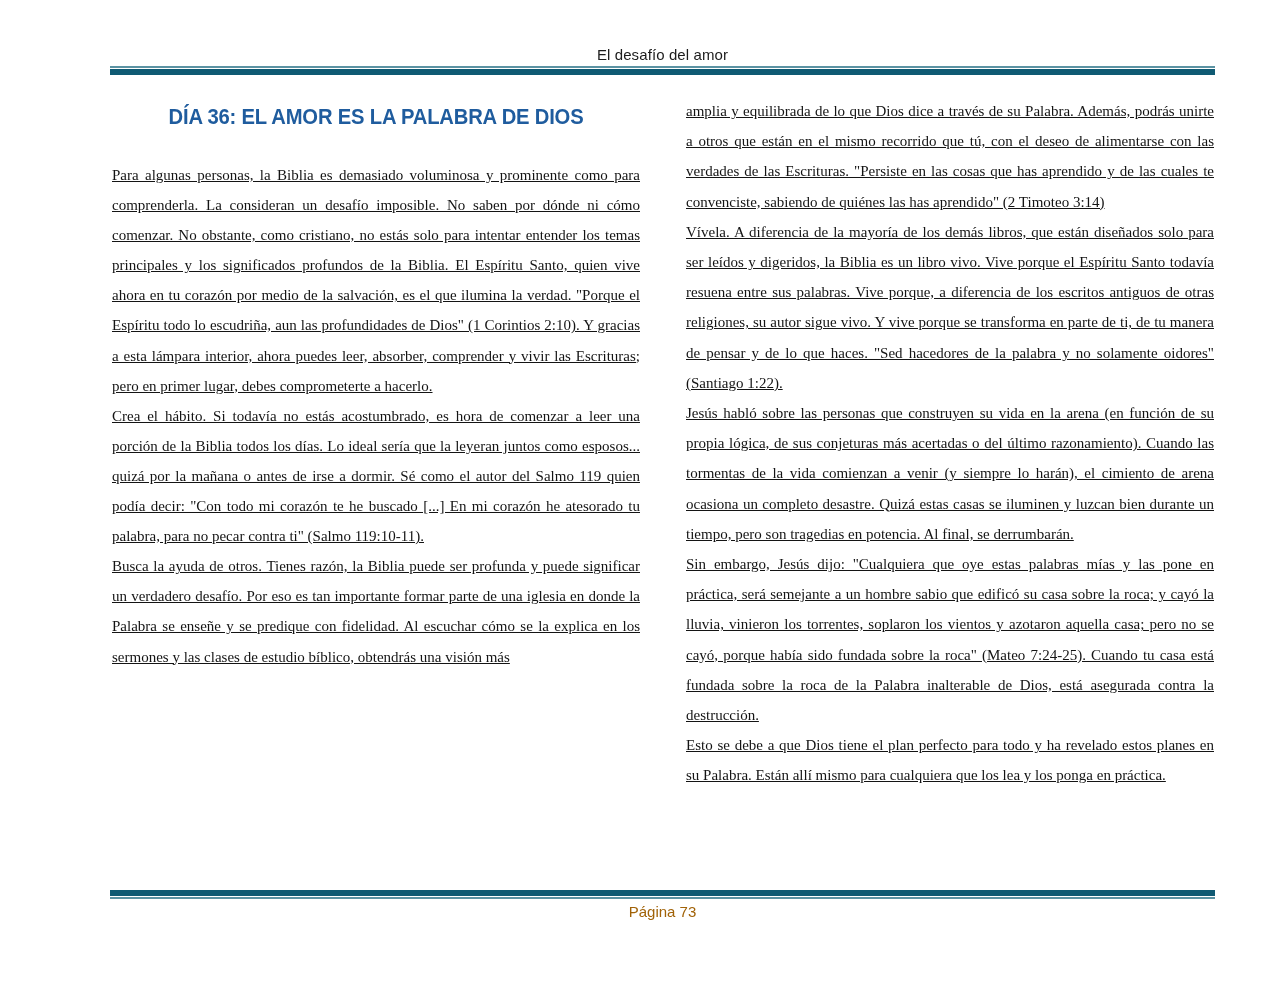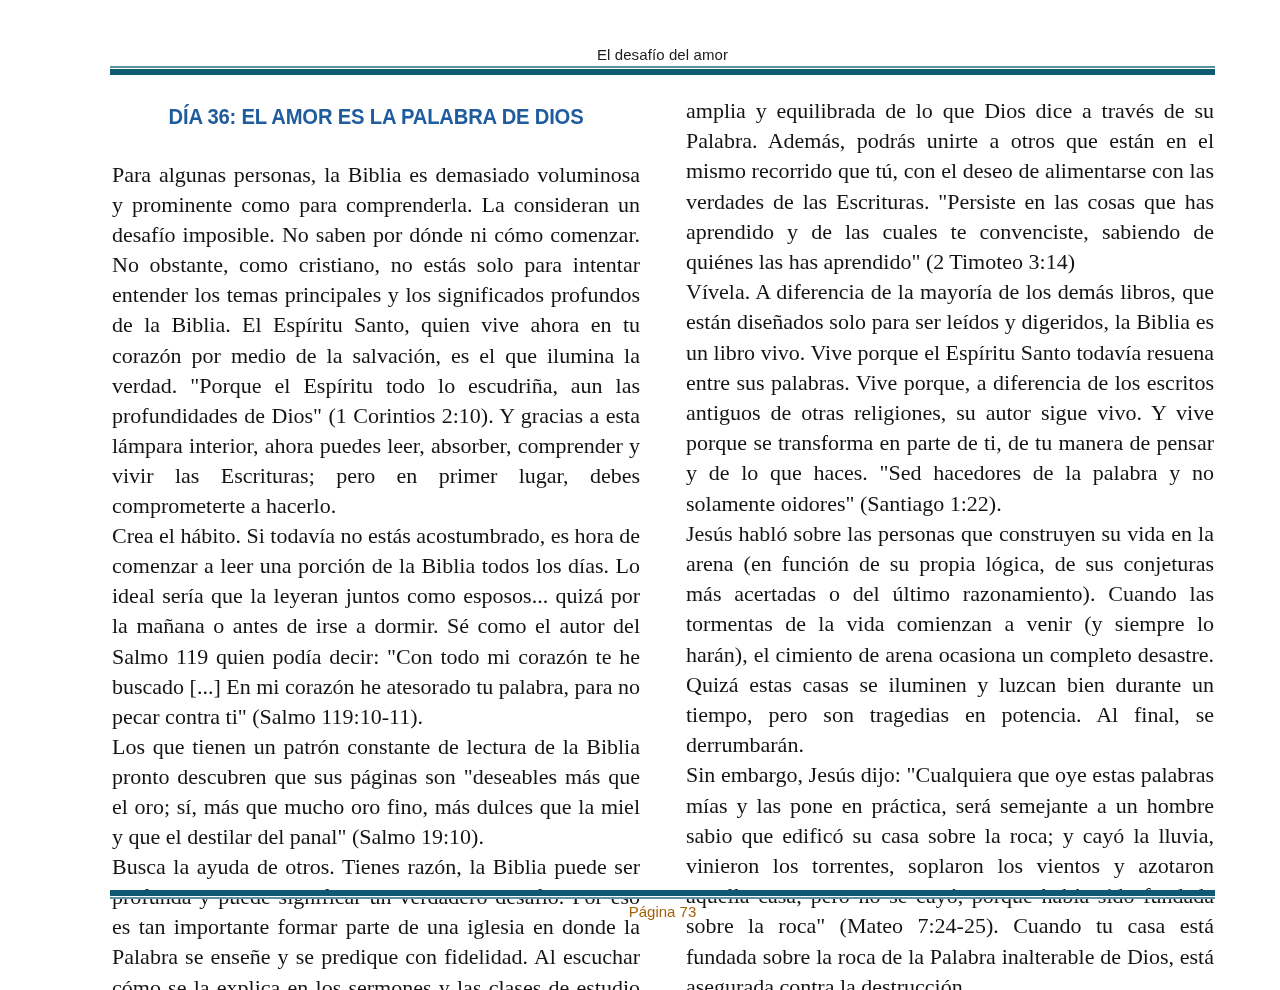--- a/index.html
+++ b/index.html
@@ -131,26 +131,27 @@
     color: #1a1a1a;
     margin: 28px 10px 0 10px;
   }
 
   .body-text {
     margin-top: 30px;
   }
   .body-text p {
     margin: 0;
     font-family: "Liberation Serif", "DejaVu Serif", serif;
-    font-size: 22px;
+    font-size: 15px;
     line-height: 30.1px;
     text-align: justify;
     text-justify: inter-word;
     color: #141414;
     hyphens: none;
+    text-decoration: underline;
   }
   .col-right .body-text {
     margin-top: 0;
   }
   .col-right .body-text p {
     line-height: 30.2px;
   }
   .col-right .body-text p:first-child {
     text-indent: 0;
   }
@@ -171,21 +172,20 @@
 
   <div class="columns">
 
     <div class="col col-left">
       <h1 class="chapter-title">DÍA 36: EL AMOR ES LA PALABRA DE DIOS</h1>
 
 
       <div class="body-text">
         <p>Para algunas personas, la Biblia es demasiado voluminosa y prominente como para comprenderla. La consideran un desafío imposible. No saben por dónde ni cómo comenzar. No obstante, como cristiano, no estás solo para intentar entender los temas principales y los significados profundos de la Biblia. El Espíritu Santo, quien vive ahora en tu corazón por medio de la salvación, es el que ilumina la verdad. "Porque el Espíritu todo lo escudriña, aun las profundidades de Dios" (1 Corintios 2:10). Y gracias a esta lámpara interior, ahora puedes leer, absorber, comprender y vivir las Escrituras; pero en primer lugar, debes comprometerte a hacerlo.</p>
         <p>Crea el hábito. Si todavía no estás acostumbrado, es hora de comenzar a leer una porción de la Biblia todos los días. Lo ideal sería que la leyeran juntos como esposos... quizá por la mañana o antes de irse a dormir. Sé como el autor del Salmo 119 quien podía decir: "Con todo mi corazón te he buscado [...] En mi corazón he atesorado tu palabra, para no pecar contra ti" (Salmo 119:10-11).</p>
-        <p>Los que tienen un patrón constante de lectura de la Biblia pronto descubren que sus páginas son "deseables más que el oro; sí, más que mucho oro fino, más dulces que la miel y que el destilar del panal" (Salmo 19:10).</p>
         <p>Busca la ayuda de otros. Tienes razón, la Biblia puede ser profunda y puede significar un verdadero desafío. Por eso es tan importante formar parte de una iglesia en donde la Palabra se enseñe y se predique con fidelidad. Al escuchar cómo se la explica en los sermones y las clases de estudio bíblico, obtendrás una visión más</p>
       </div>
     </div>
 
     <div class="col col-right">
       <div class="body-text">
         <p>amplia y equilibrada de lo que Dios dice a través de su Palabra. Además, podrás unirte a otros que están en el mismo recorrido que tú, con el deseo de alimentarse con las verdades de las Escrituras. "Persiste en las cosas que has aprendido y de las cuales te convenciste, sabiendo de quiénes las has aprendido" (2 Timoteo 3:14)</p>
         <p>Vívela. A diferencia de la mayoría de los demás libros, que están diseñados solo para ser leídos y digeridos, la Biblia es un libro vivo. Vive porque el Espíritu Santo todavía resuena entre sus palabras. Vive porque, a diferencia de los escritos antiguos de otras religiones, su autor sigue vivo. Y vive porque se transforma en parte de ti, de tu manera de pensar y de lo que haces. "Sed hacedores de la palabra y no solamente oidores" (Santiago 1:22).</p>
         <p>Jesús habló sobre las personas que construyen su vida en la arena (en función de su propia lógica, de sus conjeturas más acertadas o del último razonamiento). Cuando las tormentas de la vida comienzan a venir (y siempre lo harán), el cimiento de arena ocasiona un completo desastre. Quizá estas casas se iluminen y luzcan bien durante un tiempo, pero son tragedias en potencia. Al final, se derrumbarán.</p>
         <p>Sin embargo, Jesús dijo: "Cualquiera que oye estas palabras mías y las pone en práctica, será semejante a un hombre sabio que edificó su casa sobre la roca; y cayó la lluvia, vinieron los torrentes, soplaron los vientos y azotaron aquella casa; pero no se cayó, porque había sido fundada sobre la roca" (Mateo 7:24-25). Cuando tu casa está fundada sobre la roca de la Palabra inalterable de Dios, está asegurada contra la destrucción.</p>

